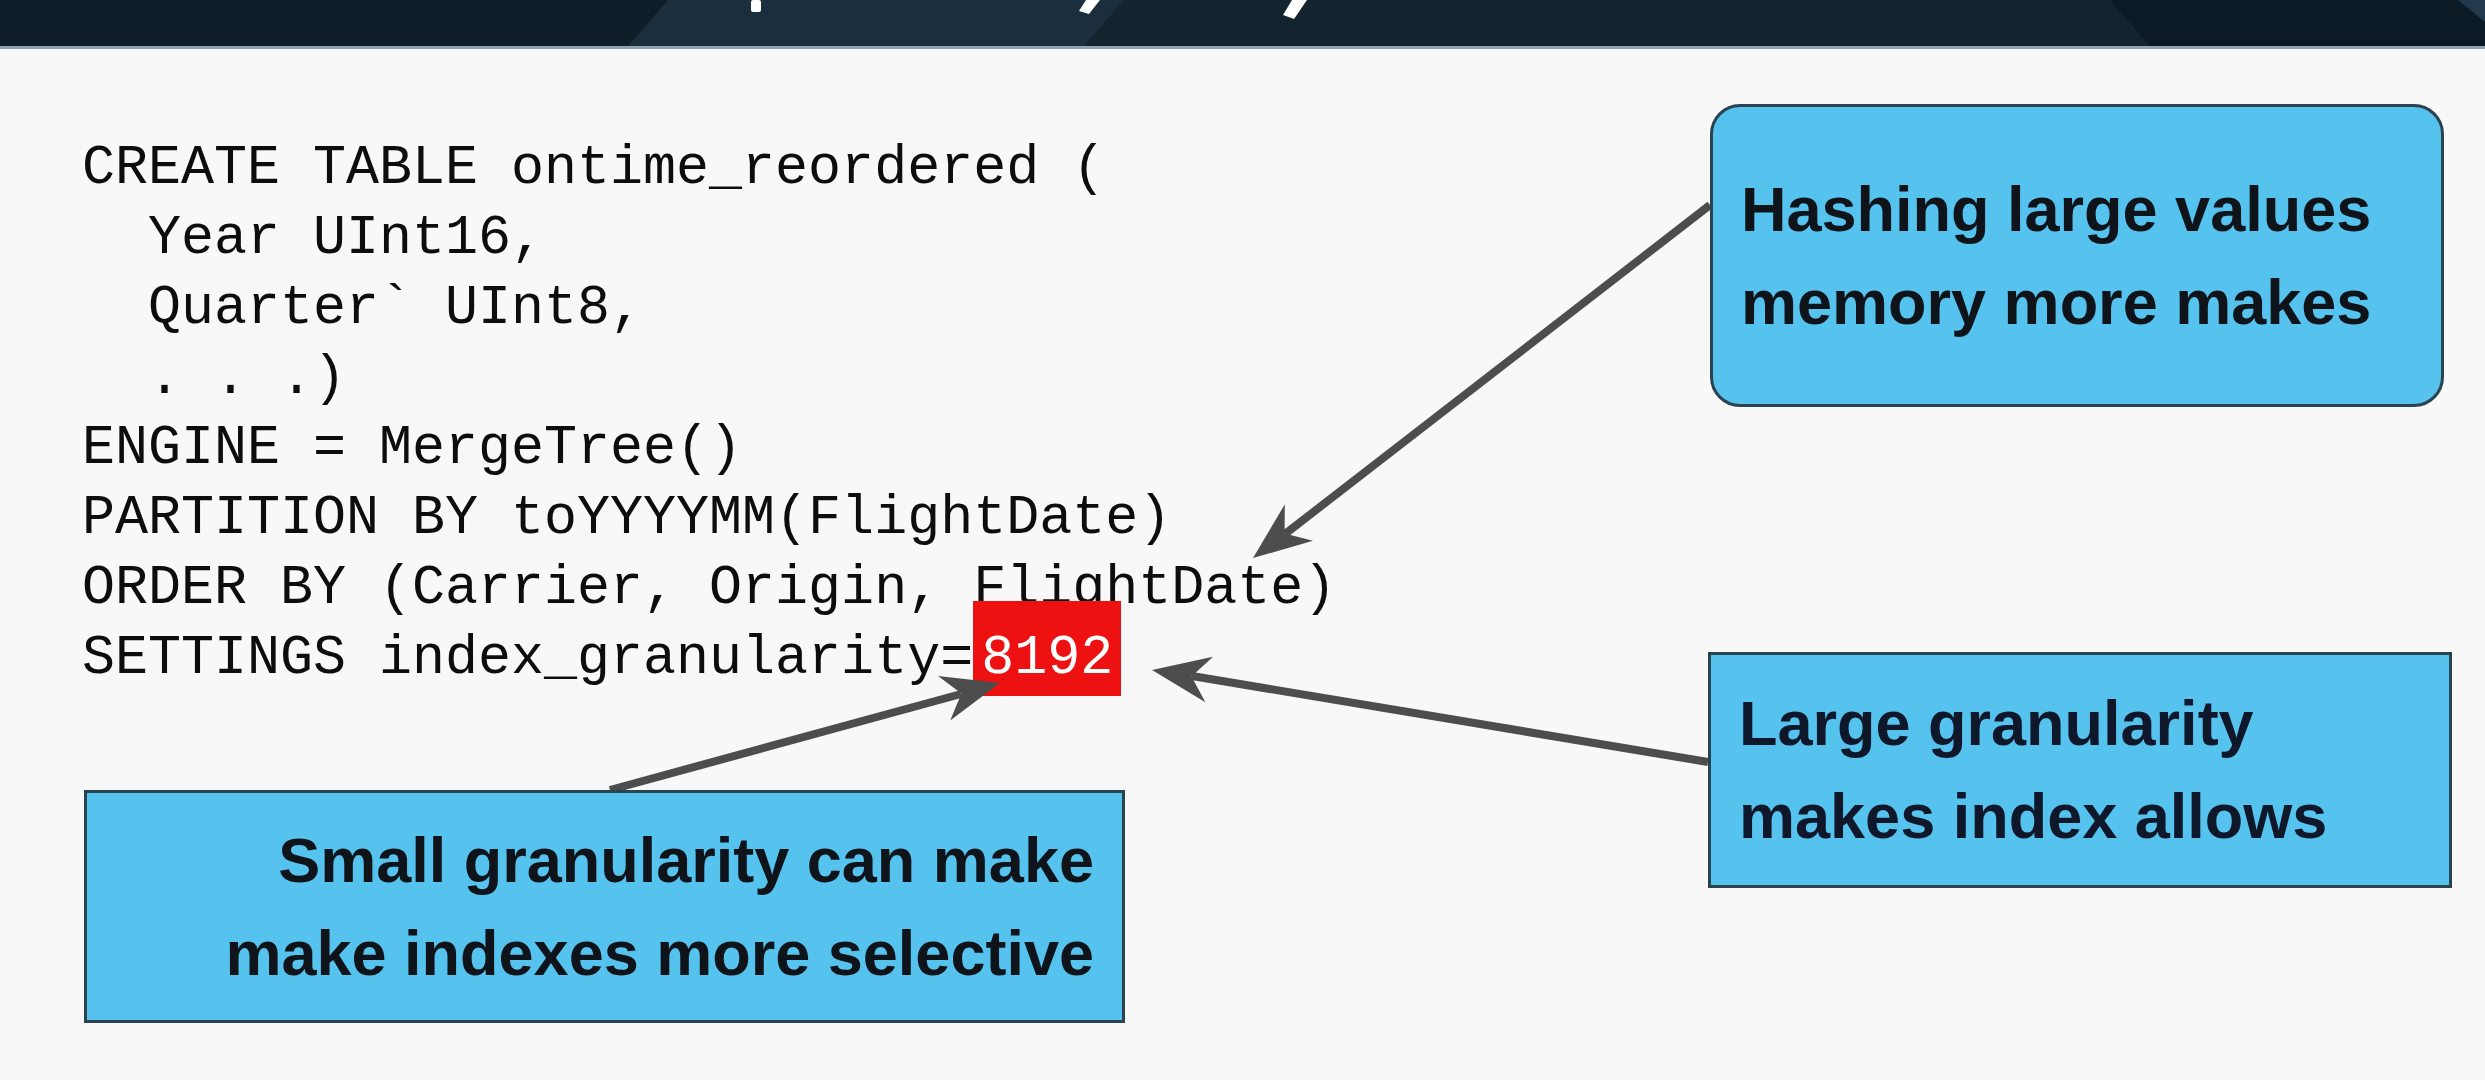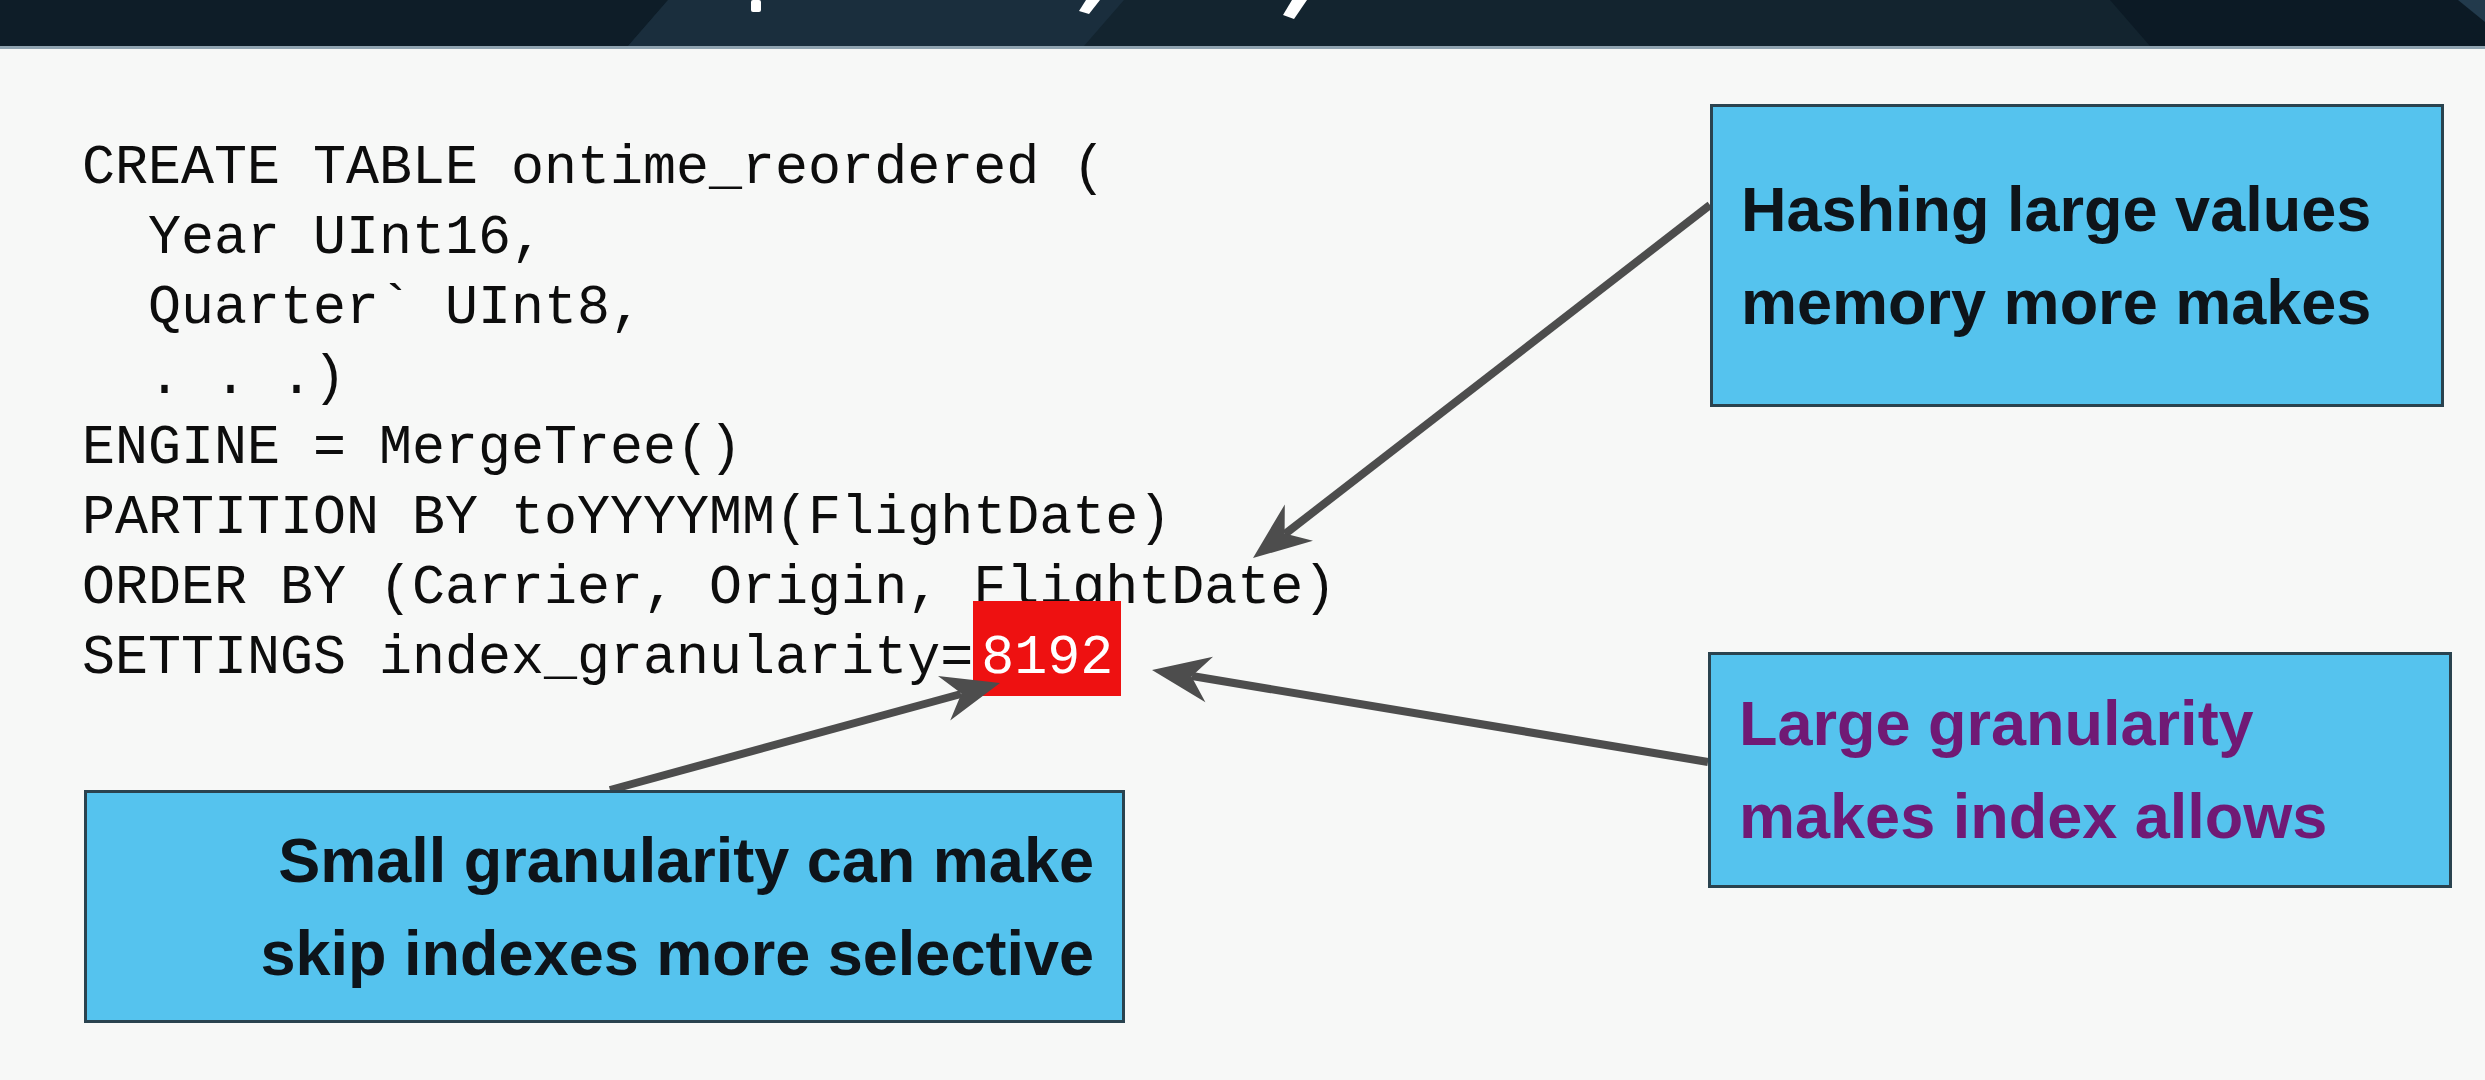--- a/index.html
+++ b/index.html
@@ -66,28 +66,28 @@
     <g>
       <line x1="1708" y1="762" x2="1192" y2="676" stroke="#4d4d4d" stroke-width="8" style="stroke: rgb(77, 77, 77);"></line>
       <polygon points="1152,670 1213,656.8 1191.5,676.5 1205.4,702.2" fill="#4d4d4d" style="fill: rgb(77, 77, 77);"></polygon>
     </g>
     <g>
       <line x1="610" y1="790" x2="961" y2="694" stroke="#4d4d4d" stroke-width="8" style="stroke: rgb(77, 77, 77);"></line>
       <polygon points="1000,683 950.2,720.5 961.4,693.6 938,676.1" fill="#4d4d4d" style="fill: rgb(77, 77, 77);"></polygon>
     </g>
   </svg>
 
-  <div class="callout" id="callout-hashing" style="background: rgb(85, 195, 238); border-color: rgb(42, 67, 79); color: rgb(14, 20, 26);">
+  <div class="callout" id="callout-hashing" style="background: rgb(85, 195, 238); border-color: rgb(42, 67, 79); color: rgb(14, 20, 26); border-radius: 30px;">
       <div>Hashing large values</div>
       <div>memory more makes</div>
     </div>
 
-  <div class="callout" id="callout-large" style="background: rgb(85, 195, 238); border-color: rgb(42, 67, 79); color: #701a75;">
+  <div class="callout" id="callout-large" style="background: rgb(85, 195, 238); border-color: rgb(42, 67, 79); color: #0f172a;">
       <div>Large granularity</div>
       <div>makes index allows</div>
     </div>
 
   <div class="callout" id="callout-small" style="background: rgb(85, 195, 238); border-color: rgb(42, 67, 79); color: rgb(14, 20, 26); align-items: flex-end;">
       <div>Small granularity can make</div>
-      <div>skip indexes more selective</div>
+      <div>make indexes more selective</div>
     </div>
 
 </div>
 
 </body></html>

